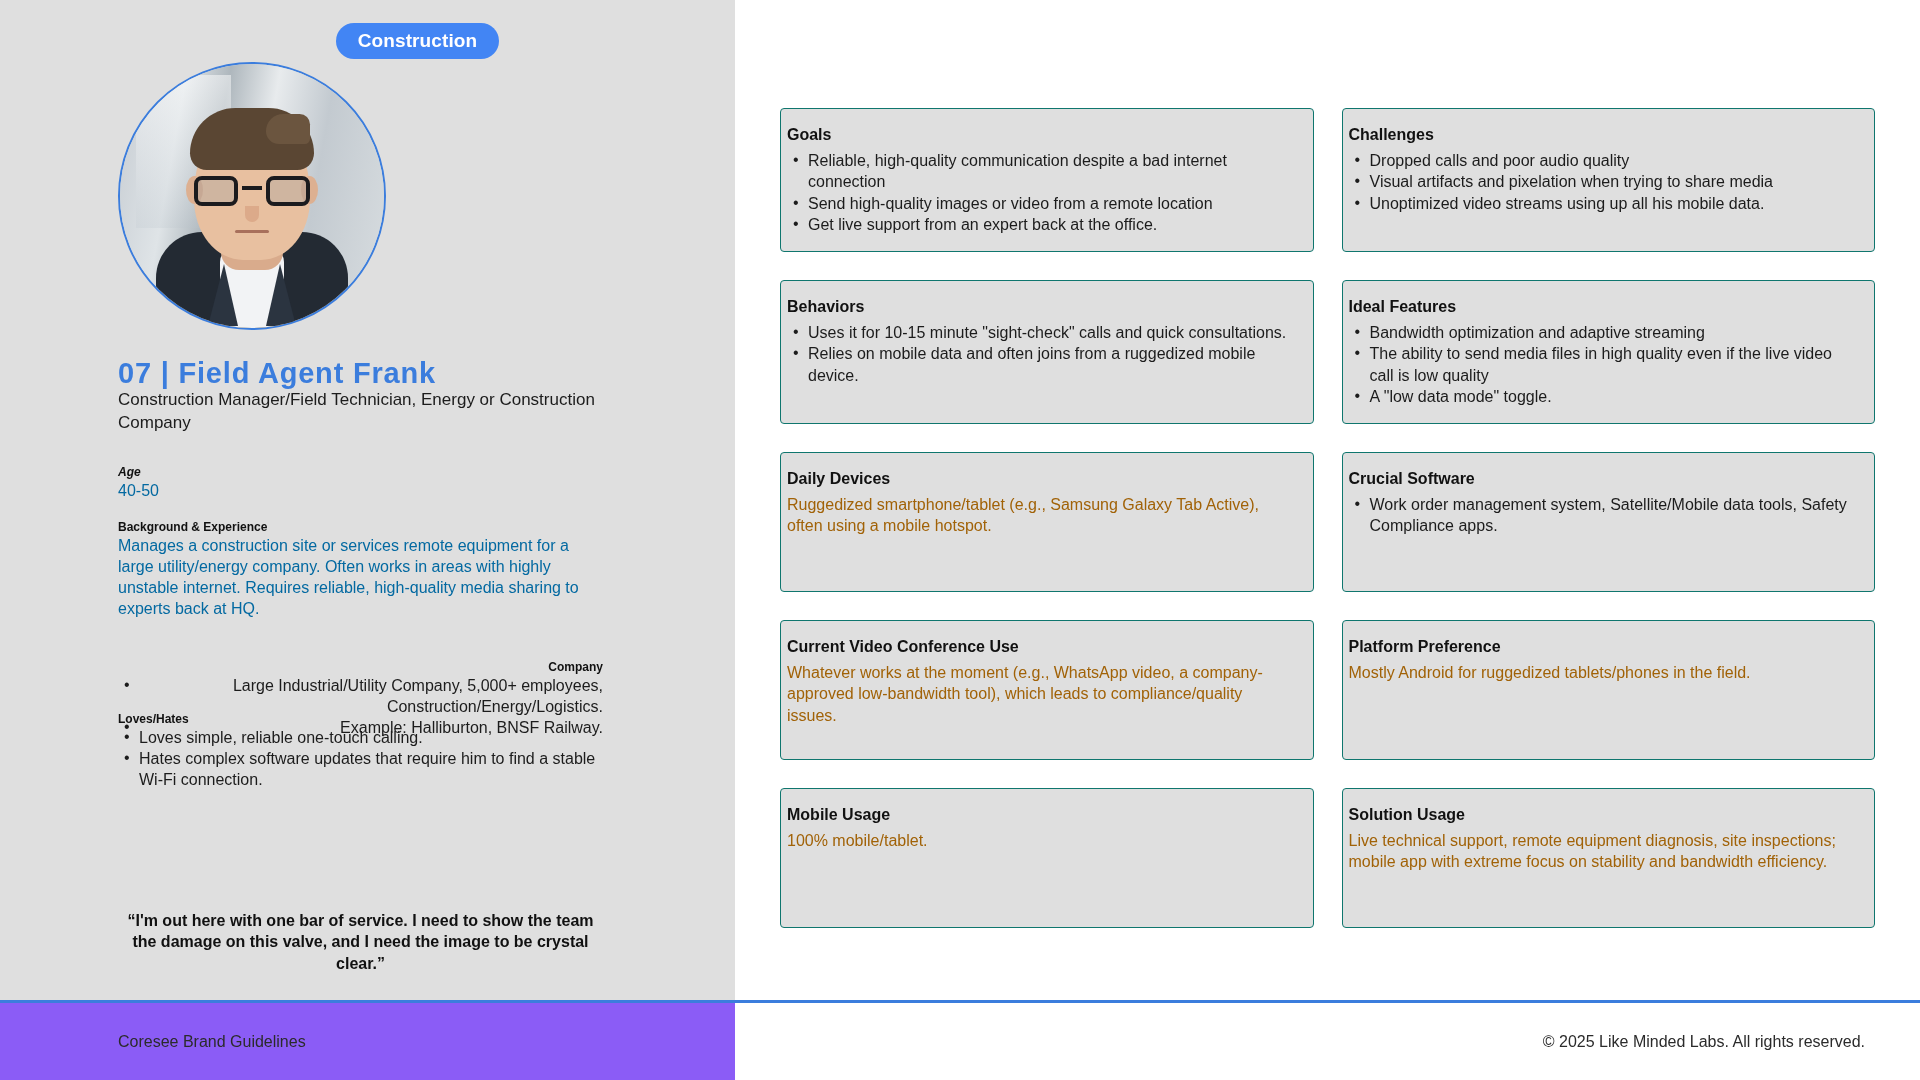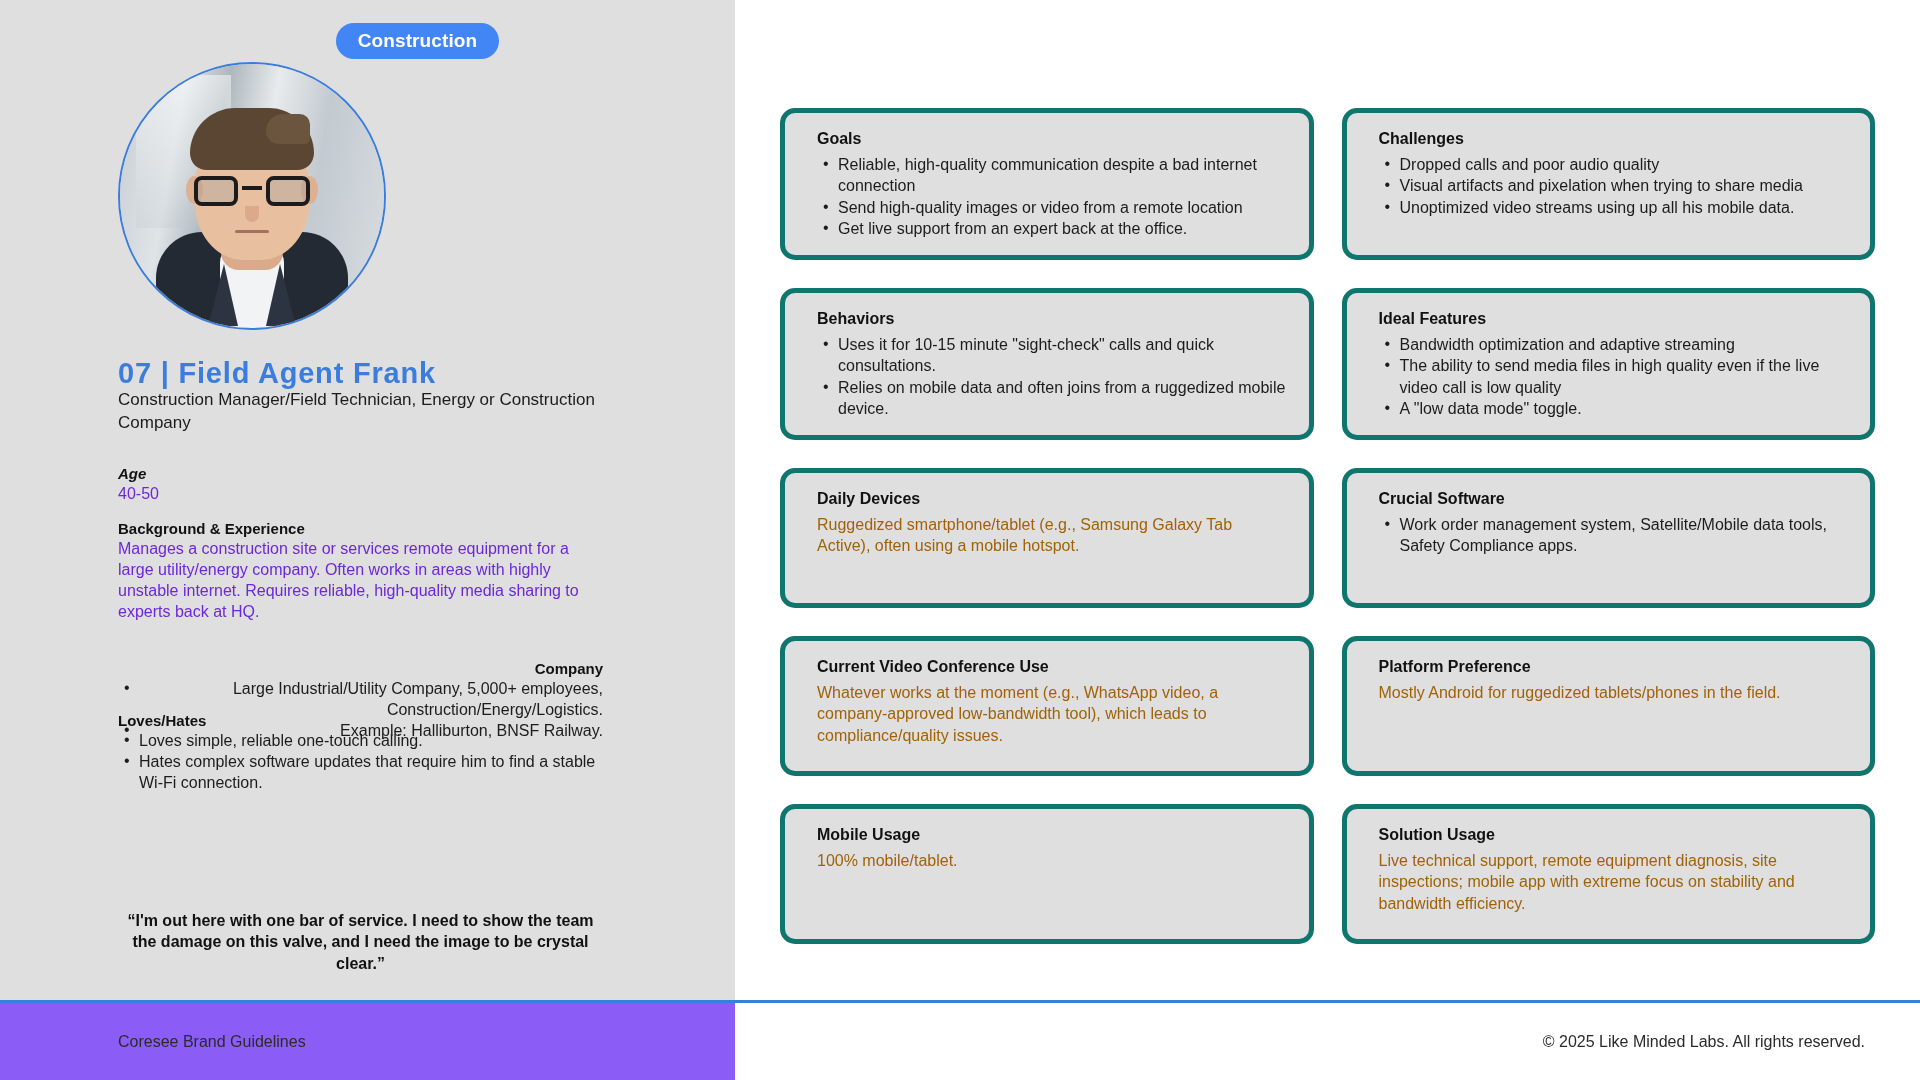--- a/index.html
+++ b/index.html
@@ -217,30 +217,30 @@
     left: 118px;
     width: 485px;
     font-size: 17px;
     color: #1c1c1c;
     line-height: 1.35;
   }
 
   .sb-block { position: absolute; left: 118px; width: 485px; }
 
   .sb-h {
-    font-size: 15px;
+    font-size: 12px;
     font-weight: bold;
     color: #111111;
     margin-bottom: 1px;
   }
   .sb-h.italic { font-style: italic; }
 
   .sb-p {
     font-size: 16px;
-    color: #6d28d9;
+    color: #0369a1;
     line-height: 1.32;
   }
 
   .sb-ul {
     list-style: none;
     margin: 0;
     padding: 0;
   }
   .sb-ul li {
     position: relative;
@@ -280,23 +280,23 @@
 
   .grid {
     display: grid;
     grid-template-columns: 1fr 1fr;
     column-gap: 28px;
     row-gap: 28px;
   }
 
   .card {
     background: #dfdfdf;
-    border: 5px solid #0f766e;
-    border-radius: 15px;
-    padding: 17px 20px 16px 28px;
+    border: 1px solid #0f766e;
+    border-radius: 4px;
+    padding: 17px 20px 16px 2px;
     position: relative;
   }
 
   .card-h {
     font-size: 16px;
     font-weight: bold;
     color: #111111;
     margin-bottom: 6px;
     padding-left: 4px;
   }

